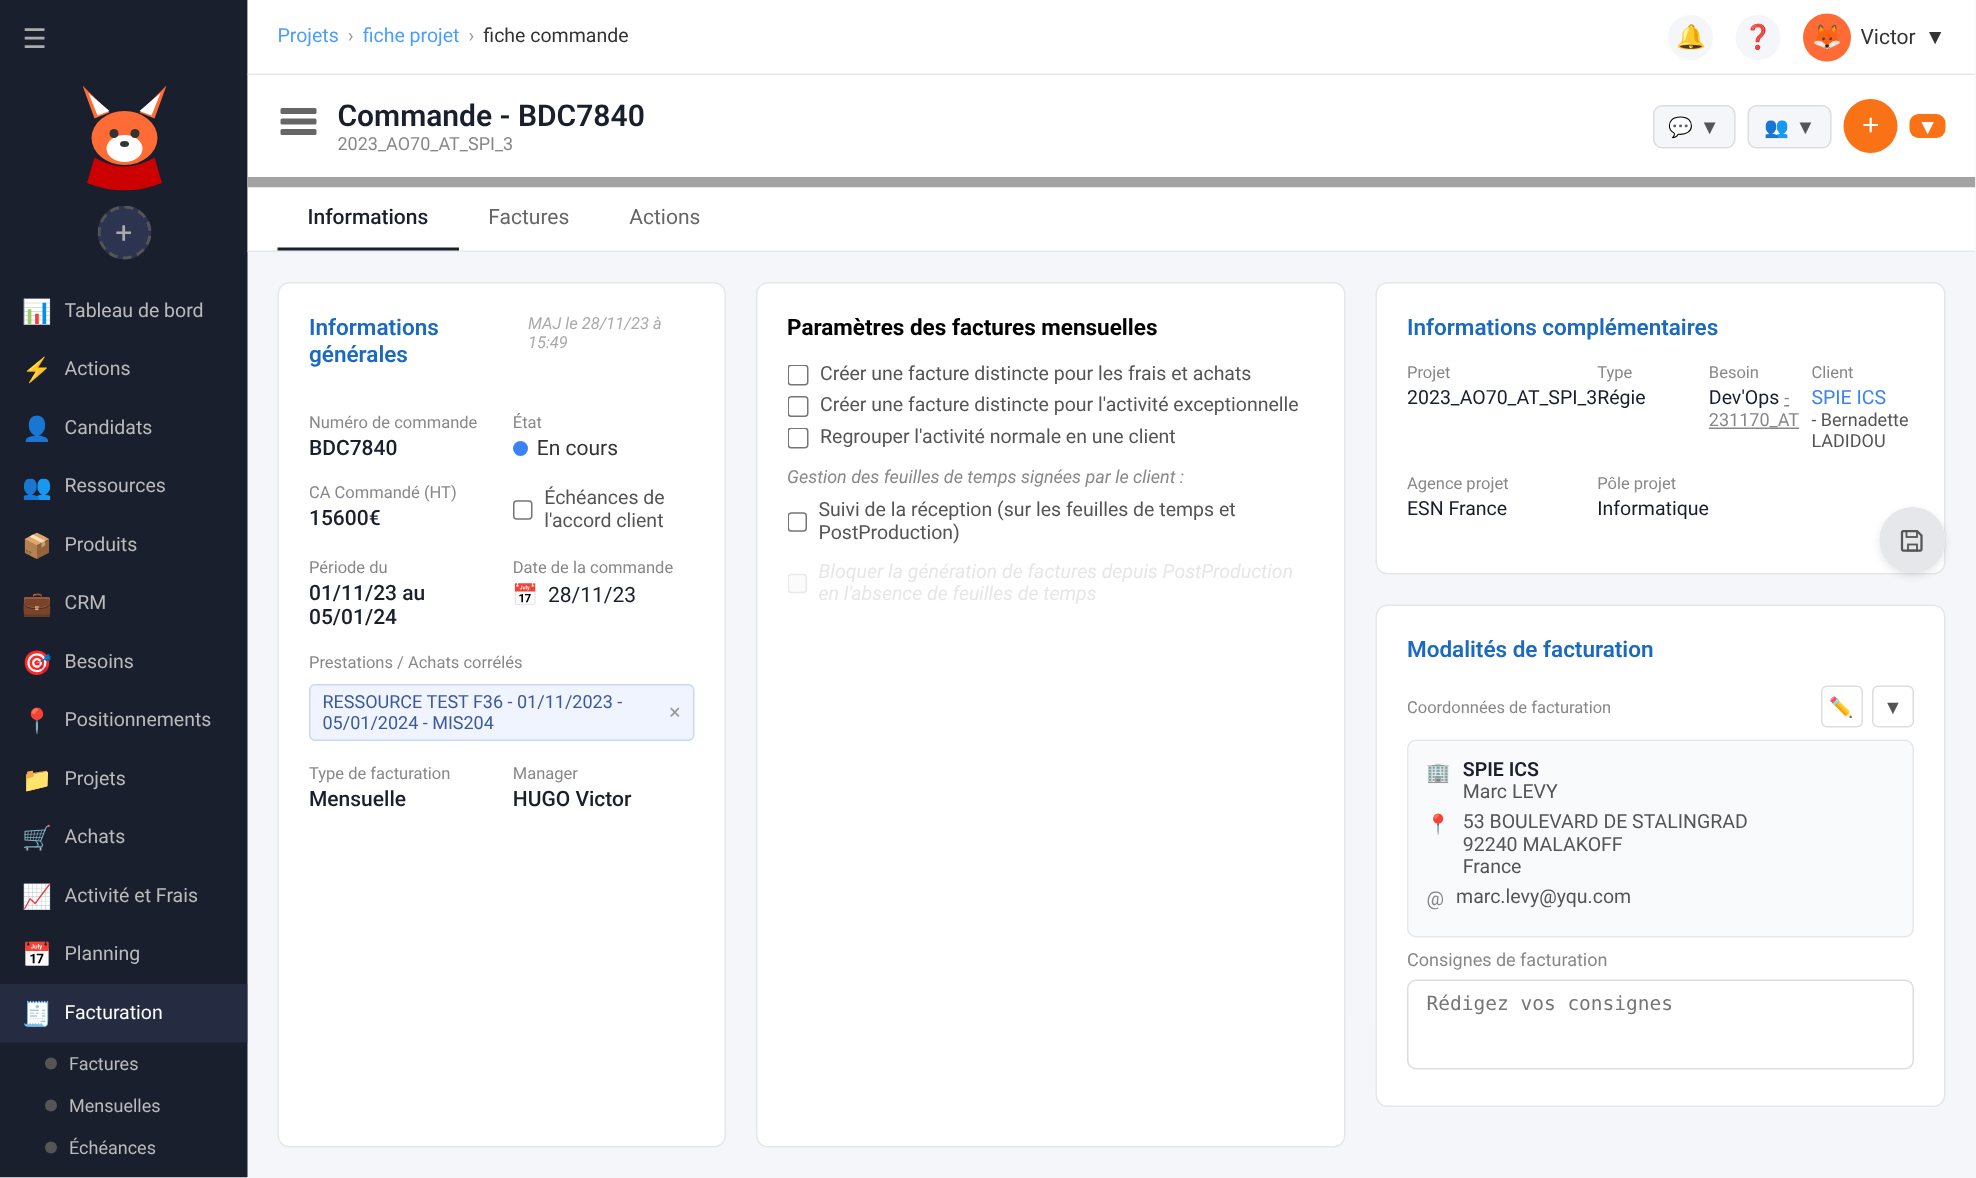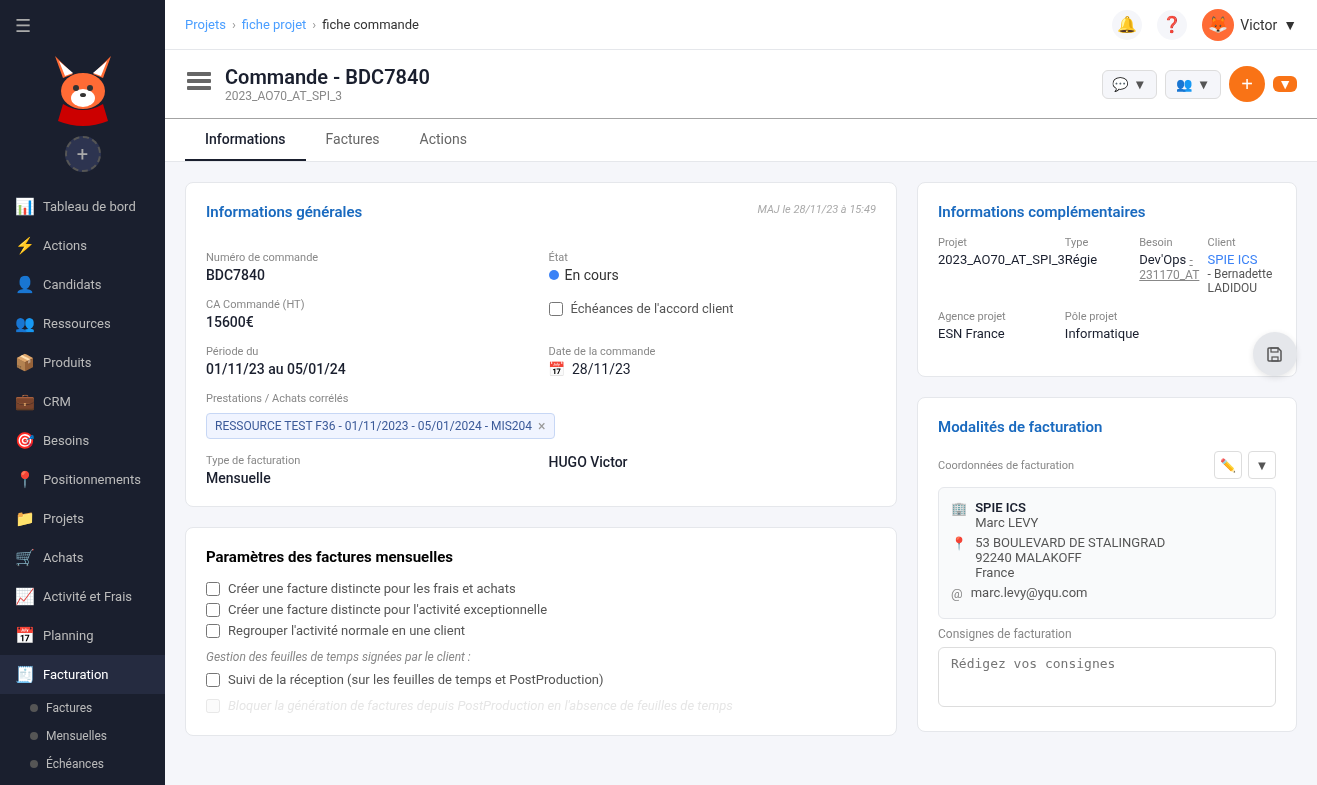--- a/index.html
+++ b/index.html
@@ -126,21 +126,21 @@
       overflow: hidden;
     }
 
     
     .page-header {
       background: #fff;
       padding: 15px 20px;
       display: flex;
       align-items: center;
       justify-content: space-between;
-      border-bottom: 1px solid #a3a3a3;
+      border-bottom: 7px solid #a3a3a3;
       flex-shrink: 0;
     }
     .page-header-left {
       display: flex;
       align-items: center;
       gap: 12px;
     }
     .list-icon {
       color: #666;
       font-size: 20px;
@@ -234,21 +234,21 @@
       overflow-y: auto;
       padding: 20px;
       display: flex;
       gap: 20px;
       position: relative;
     }
 
     .content-left {
       flex: 1;
       display: flex;
-      flex-direction: column;
+      flex-direction: row;
       gap: 20px;
     }
 
     .content-right {
       width: 380px;
       flex-shrink: 0;
       display: flex;
       flex-direction: column;
       gap: 20px;
     }
@@ -674,20 +674,21 @@
             <span class="tag-x">×</span>
           </div>
         </div>
 
         <div class="info-grid" style="margin-top:15px;">
           <div class="info-field">
             <label>Type de facturation</label>
             <div class="value">Mensuelle</div>
           </div>
           <div class="info-field">
+            <label>Manager</label>
             <div class="value">HUGO Victor</div>
           </div>
         </div>
       </div>
 
       <div class="card params-section">
         <div class="params-title">Paramètres des factures mensuelles</div>
 
         <div class="checkbox-row">
           <input type="checkbox" style="">

